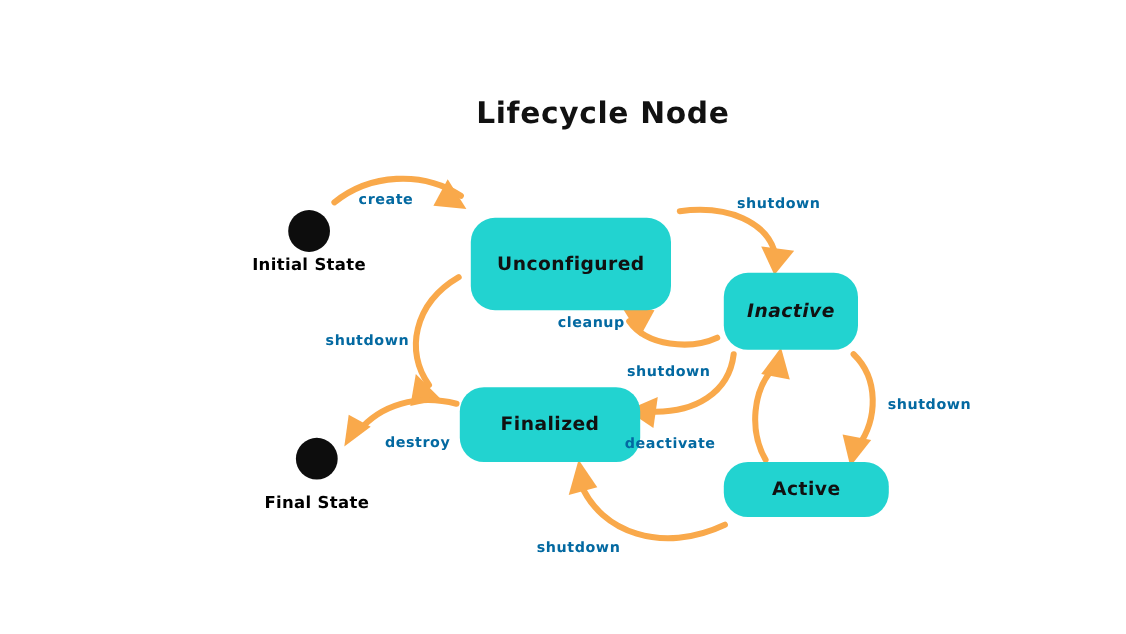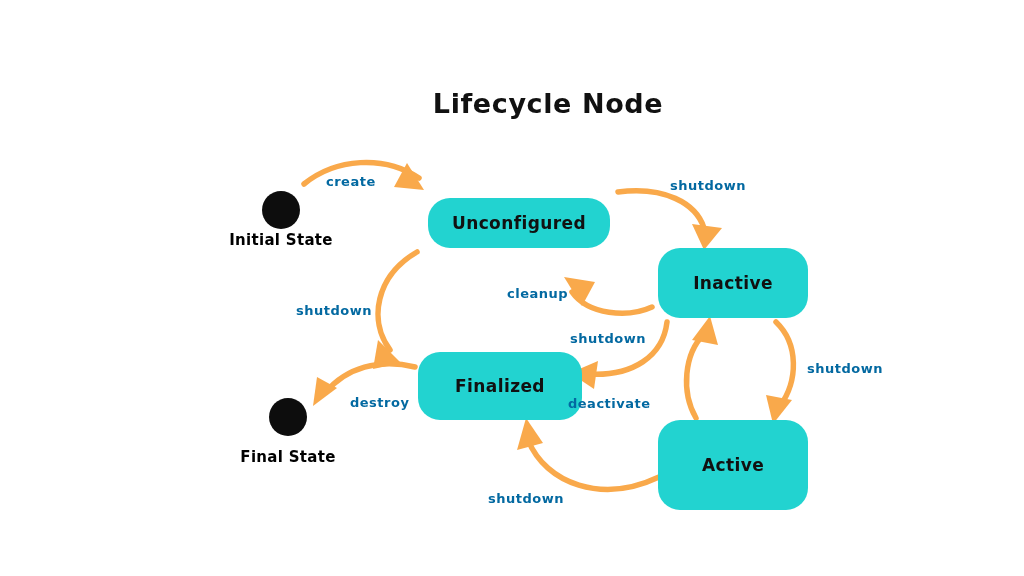--- a/index.html
+++ b/index.html
@@ -132,33 +132,33 @@
       <path d="M 623 477 C 566 504 510 484 492 440" fill="none" stroke="#F9A94B" stroke-width="5.5" stroke-linecap="round"></path>
       <path d="M 481 450 L 490 418 L 507 443 Z" fill="#F9A94B"></path>
     </g>
 
     <g>
       <path d="M 379 367 C 343 358 310 368 290 392" fill="none" stroke="#F9A94B" stroke-width="5.5" stroke-linecap="round"></path>
       <path d="M 301 388 L 277 406 L 281 377 Z" fill="#F9A94B"></path>
     </g>
   </svg>
 
-  <div class="state-box" style="left:392px; top:198px; width:182px; height:50px;">
+  <div class="state-box" style="left:392px; top:198px; width:182px; height:84px;">
     <span class="state-box-label">Unconfigured</span>
   </div>
 
-  <div class="state-box" style="left:622px; top:248px; width:150px; height:70px;">
+  <div class="state-box" style="left:622px; top:248px; width:122px; height:70px;font-style:italic;">
     <span class="state-box-label">Inactive</span>
   </div>
 
   <div class="state-box" style="left:382px; top:352px; width:164px; height:68px;">
     <span class="state-box-label">Finalized</span>
   </div>
 
-  <div class="state-box" style="left:622px; top:420px; width:150px; height:90px;">
+  <div class="state-box" style="left:622px; top:420px; width:150px; height:50px;">
     <span class="state-box-label">Active</span>
   </div>
 
   <div class="pseudo-state">
     <div class="pseudo-dot" style="left:226px; top:191px; width:38px; height:38px;"></div>
     <div class="pseudo-label" style="left:175px; top:231px; width:140px;">Initial State</div>
   </div>
 
   <div class="pseudo-state">
     <div class="pseudo-dot" style="left:233px; top:398px; width:38px; height:38px;"></div>

